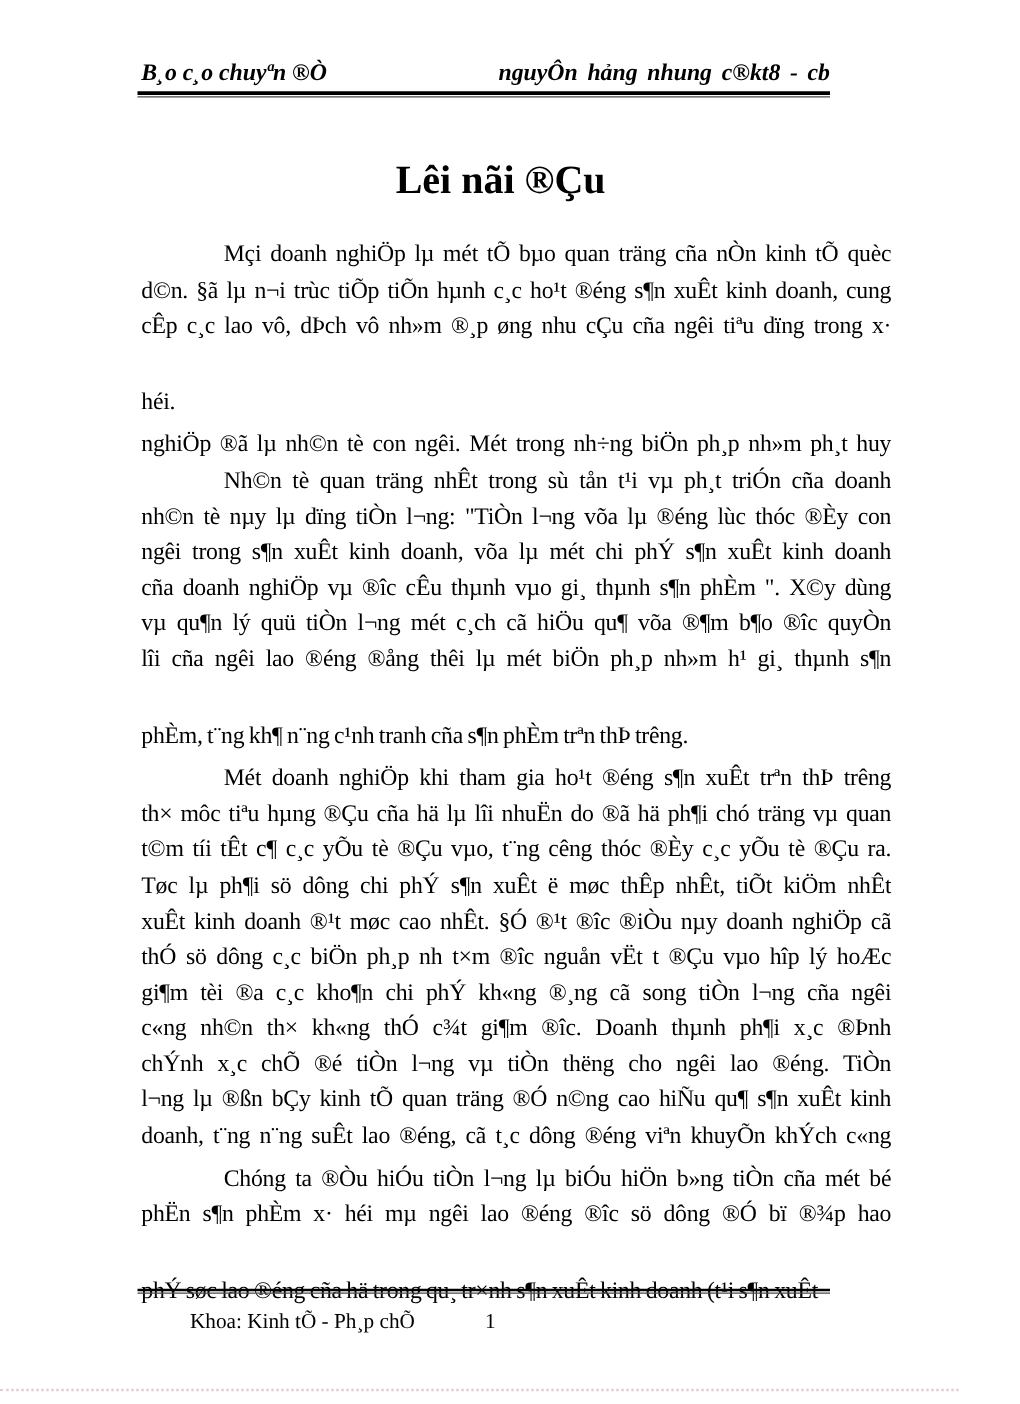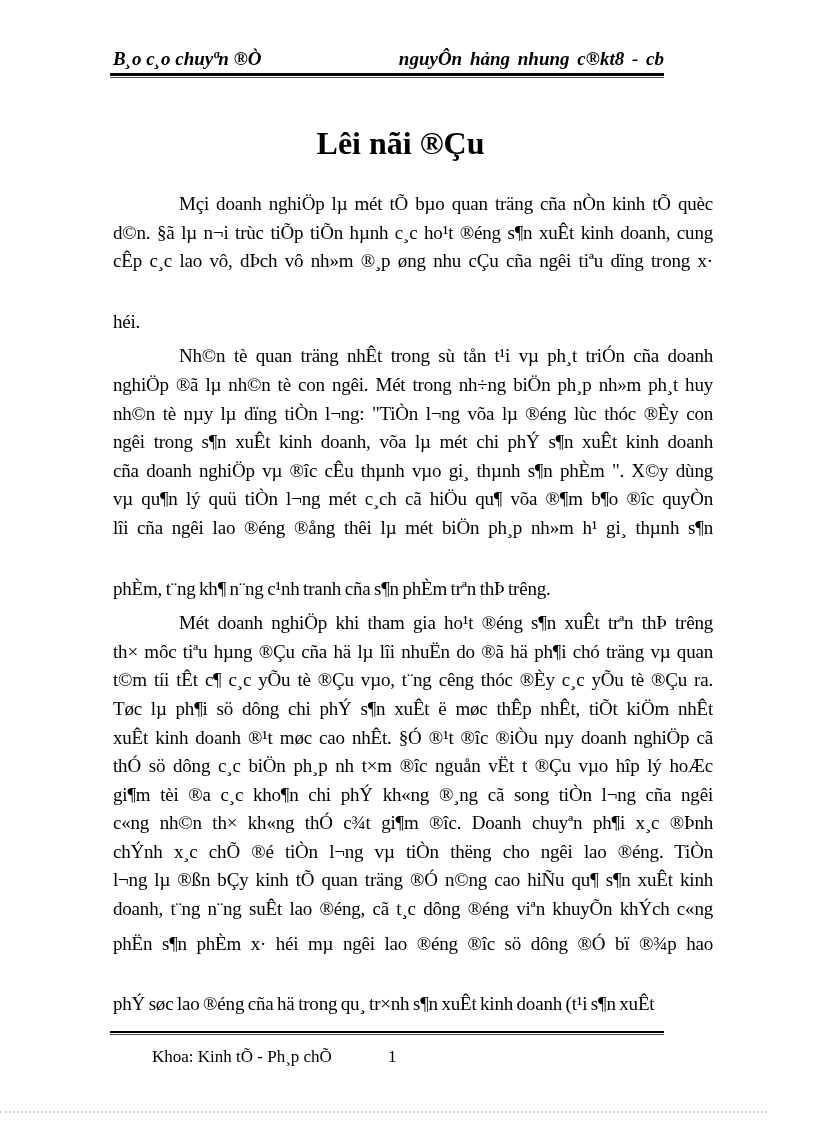--- a/index.html
+++ b/index.html
@@ -57,43 +57,44 @@
   <h1 class="title">Lêi nãi ®Çu</h1>
 
   <div class="body">
       <div class="para">
         <div class="line first">Mçi doanh nghiÖp lµ mét tÕ bµo quan träng cña nÒn kinh tÕ quèc</div>
         <div class="line">d©n. §ã lµ n¬i trùc tiÕp tiÕn hµnh c¸c ho¹t ®éng s¶n xuÊt kinh doanh, cung</div>
         <div class="line">cÊp c¸c lao vô, dÞch vô nh»m ®¸p øng nhu cÇu cña ngêi tiªu dïng trong x·</div>
         <div class="line last">héi.</div>
       </div>
       <div class="para">
+        <div class="line">nghiÖp ®ã lµ nh©n tè con ngêi. Mét trong nh÷ng biÖn ph¸p nh»m ph¸t huy</div>
         <div class="line first">Nh©n tè quan träng nhÊt trong sù tån t¹i vµ ph¸t triÓn cña doanh</div>
-        <div class="line">nghiÖp ®ã lµ nh©n tè con ngêi. Mét trong nh÷ng biÖn ph¸p nh»m ph¸t huy</div>
         <div class="line">nh©n tè nµy lµ dïng tiÒn l¬ng: "TiÒn l¬ng võa lµ ®éng lùc thóc ®Èy con</div>
         <div class="line">ngêi trong s¶n xuÊt kinh doanh, võa lµ mét chi phÝ s¶n xuÊt kinh doanh</div>
         <div class="line">cña doanh nghiÖp vµ ®îc cÊu thµnh vµo gi¸ thµnh s¶n phÈm ". X©y dùng</div>
         <div class="line">vµ qu¶n lý quü tiÒn l¬ng mét c¸ch cã hiÖu qu¶ võa ®¶m b¶o ®îc quyÒn</div>
         <div class="line">lîi cña ngêi lao ®éng ®ång thêi lµ mét biÖn ph¸p nh»m h¹ gi¸ thµnh s¶n</div>
         <div class="line last">phÈm, t¨ng kh¶ n¨ng c¹nh tranh cña s¶n phÈm trªn thÞ trêng.</div>
       </div>
       <div class="para">
         <div class="line first">Mét doanh nghiÖp khi tham gia ho¹t ®éng s¶n xuÊt trªn thÞ trêng</div>
         <div class="line">th× môc tiªu hµng ®Çu cña hä lµ lîi nhuËn do ®ã hä ph¶i chó träng vµ quan</div>
         <div class="line">t©m tíi tÊt c¶ c¸c yÕu tè ®Çu vµo, t¨ng cêng thóc ®Èy c¸c yÕu tè ®Çu ra.</div>
         <div class="line">Tøc lµ ph¶i sö dông chi phÝ s¶n xuÊt ë møc thÊp nhÊt, tiÕt kiÖm nhÊt</div>
         <div class="line">xuÊt kinh doanh ®¹t møc cao nhÊt. §Ó ®¹t ®îc ®iÒu nµy doanh nghiÖp cã</div>
         <div class="line">thÓ sö dông c¸c biÖn ph¸p nh t×m ®îc nguån vËt t ®Çu vµo hîp lý hoÆc</div>
         <div class="line">gi¶m tèi ®a c¸c kho¶n chi phÝ kh«ng ®¸ng cã song tiÒn l¬ng cña ngêi</div>
-        <div class="line">c«ng nh©n th× kh«ng thÓ c¾t gi¶m ®îc. Doanh chuyªn ph¶i x¸c ®Þnh</div>
+        <div class="line">c«ng nh©n th× kh«ng thÓ c¾t gi¶m ®îc. Doanh thµnh ph¶i x¸c ®Þnh</div>
         <div class="line">chÝnh x¸c chÕ ®é tiÒn l¬ng vµ tiÒn thëng cho ngêi lao ®éng. TiÒn</div>
         <div class="line">l¬ng lµ ®ßn bÇy kinh tÕ quan träng ®Ó n©ng cao hiÑu qu¶ s¶n xuÊt kinh</div>
         <div class="line">doanh, t¨ng n¨ng suÊt lao ®éng, cã t¸c dông ®éng viªn khuyÕn khÝch c«ng</div>
       </div>
       <div class="para">
+        <div class="line first">Chóng ta ®Òu hiÓu tiÒn l¬ng lµ biÓu hiÖn b»ng tiÒn cña mét bé</div>
         <div class="line">phËn s¶n phÈm x· héi mµ ngêi lao ®éng ®îc sö dông ®Ó bï ®¾p hao</div>
         <div class="line last">phÝ søc lao ®éng cña hä trong qu¸ tr×nh s¶n xuÊt kinh doanh (t¹i s¶n xuÊt</div>
       </div>
     </div>
 
   <div class="ftr-rule">
     <div class="rule-thick"></div>
     <div class="rule-thin"></div>
   </div>
   <div class="ftr">

